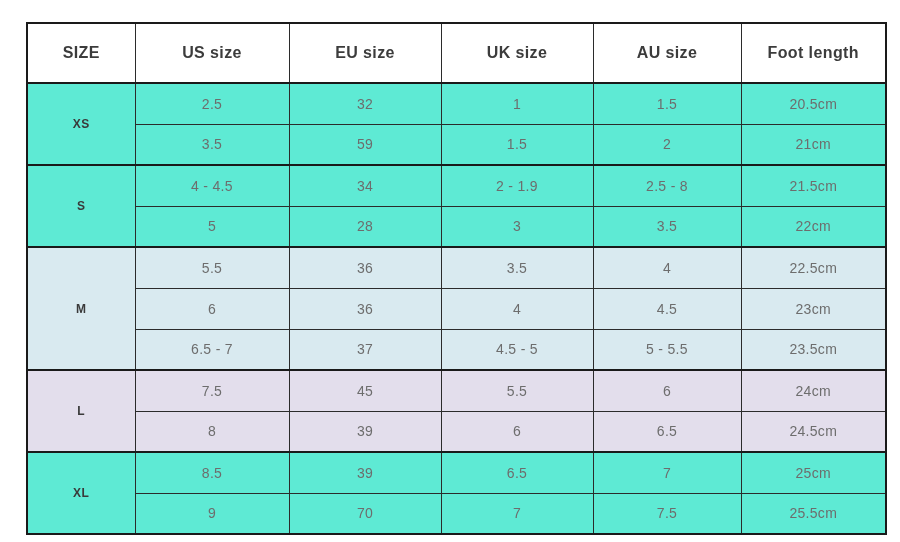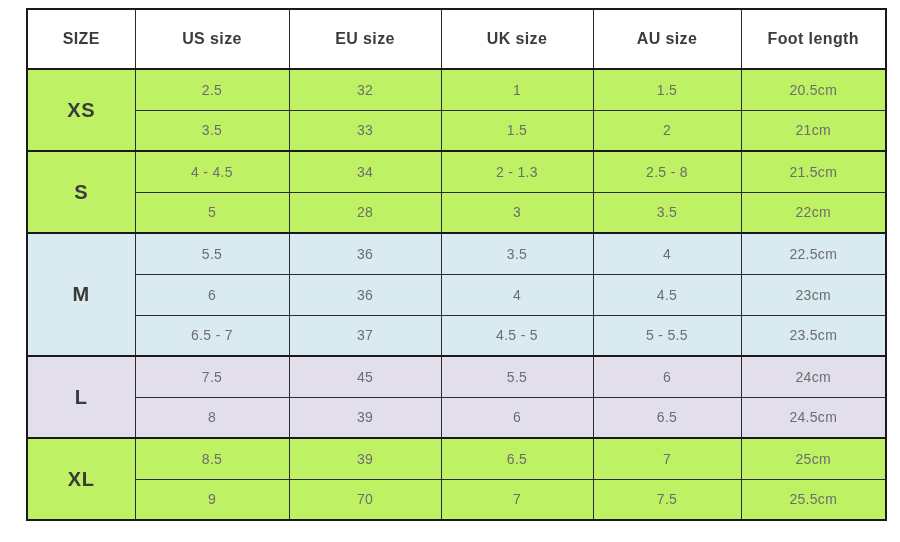--- a/index.html
+++ b/index.html
@@ -10,21 +10,21 @@
   }
   body {
     width: 900px;
     height: 542px;
     font-family: "Liberation Sans", sans-serif;
     overflow: hidden;
   }
   #chart-wrap {
     position: absolute;
     left: 26px;
-    top: 8px;
+    top: 22px;
     width: 859px;
     height: 511px;
   }
   table.size-chart {
     border-collapse: collapse;
     table-layout: fixed;
     width: 859px;
     height: 511px;
     border: 2px solid #1a1a1a;
   }
@@ -46,38 +46,38 @@
   thead th {
     height: 58px;
     background: #ffffff;
     color: #3c3c3c;
     font-size: 16px;
     font-weight: bold;
     letter-spacing: 0.4px;
   }
 
   td.group-label {
-    font-size: 20px;
+    font-size: 12px;
     font-weight: bold;
     color: #3a3a3a;
     letter-spacing: 0.6px;
   }
   td.value {
     font-size: 14px;
     font-weight: normal;
     color: #6d6d6d;
     letter-spacing: 0.3px;
   }
   tr.data-row { height: 41px; }
 
   
-  .grp-xs td, .grp-s td  { background: #bef264; }
+  .grp-xs td, .grp-s td  { background: #5eead4; }
   .grp-m  td             { background: #D9EAF0; }
   .grp-l  td             { background: #E3DEEC; }
-  .grp-xl td             { background: #bef264; }
+  .grp-xl td             { background: #5eead4; }
 
   
   tr.group-start td { border-top: 2px solid #1a1a1a; }
   thead th { border-bottom: 2px solid #1a1a1a; }
 </style>
 </head>
 <body>
 
 <div id="chart-wrap">
   <table class="size-chart">
@@ -103,30 +103,30 @@
         <tr class="data-row grp-xs group-start">
           <td class="group-label" rowspan="2">XS</td>
           <td class="value">2.5</td>
           <td class="value">32</td>
           <td class="value">1</td>
           <td class="value">1.5</td>
           <td class="value">20.5cm</td>
         </tr>
         <tr class="data-row grp-xs">
           <td class="value">3.5</td>
-          <td class="value">33</td>
+          <td class="value">59</td>
           <td class="value">1.5</td>
           <td class="value">2</td>
           <td class="value">21cm</td>
         </tr>
         <tr class="data-row grp-s group-start">
           <td class="group-label" rowspan="2">S</td>
           <td class="value">4 - 4.5</td>
           <td class="value">34</td>
-          <td class="value">2 - 1.3</td>
+          <td class="value">2 - 1.9</td>
           <td class="value">2.5 - 8</td>
           <td class="value">21.5cm</td>
         </tr>
         <tr class="data-row grp-s">
           <td class="value">5</td>
           <td class="value">28</td>
           <td class="value">3</td>
           <td class="value">3.5</td>
           <td class="value">22cm</td>
         </tr>

